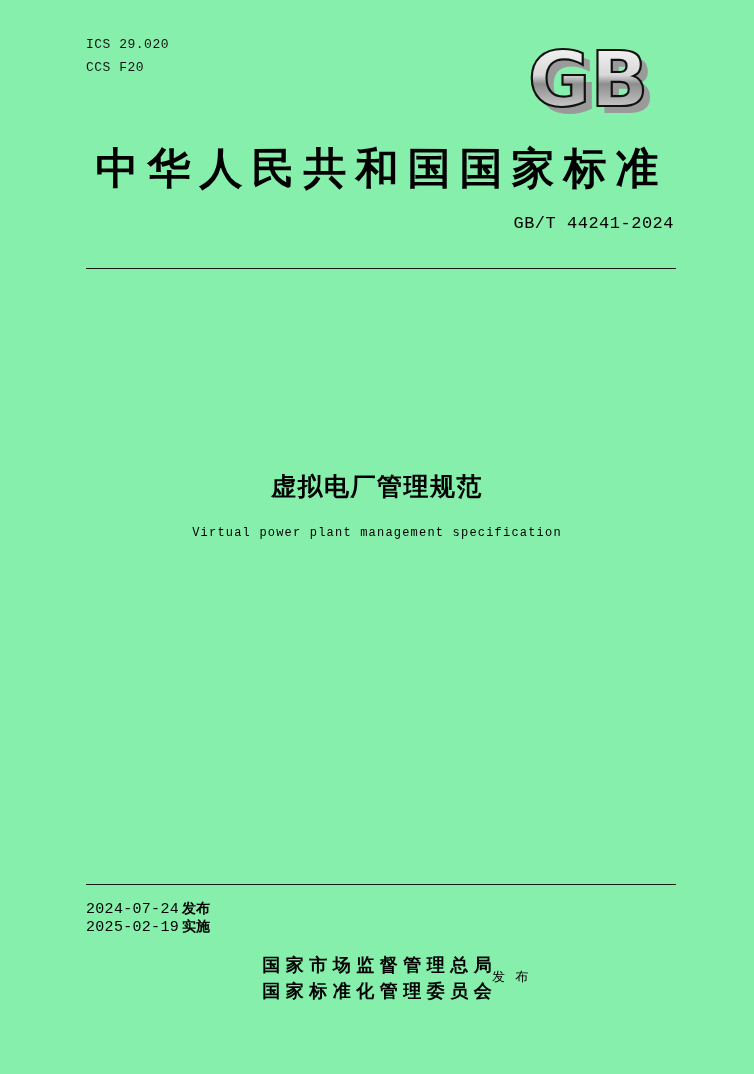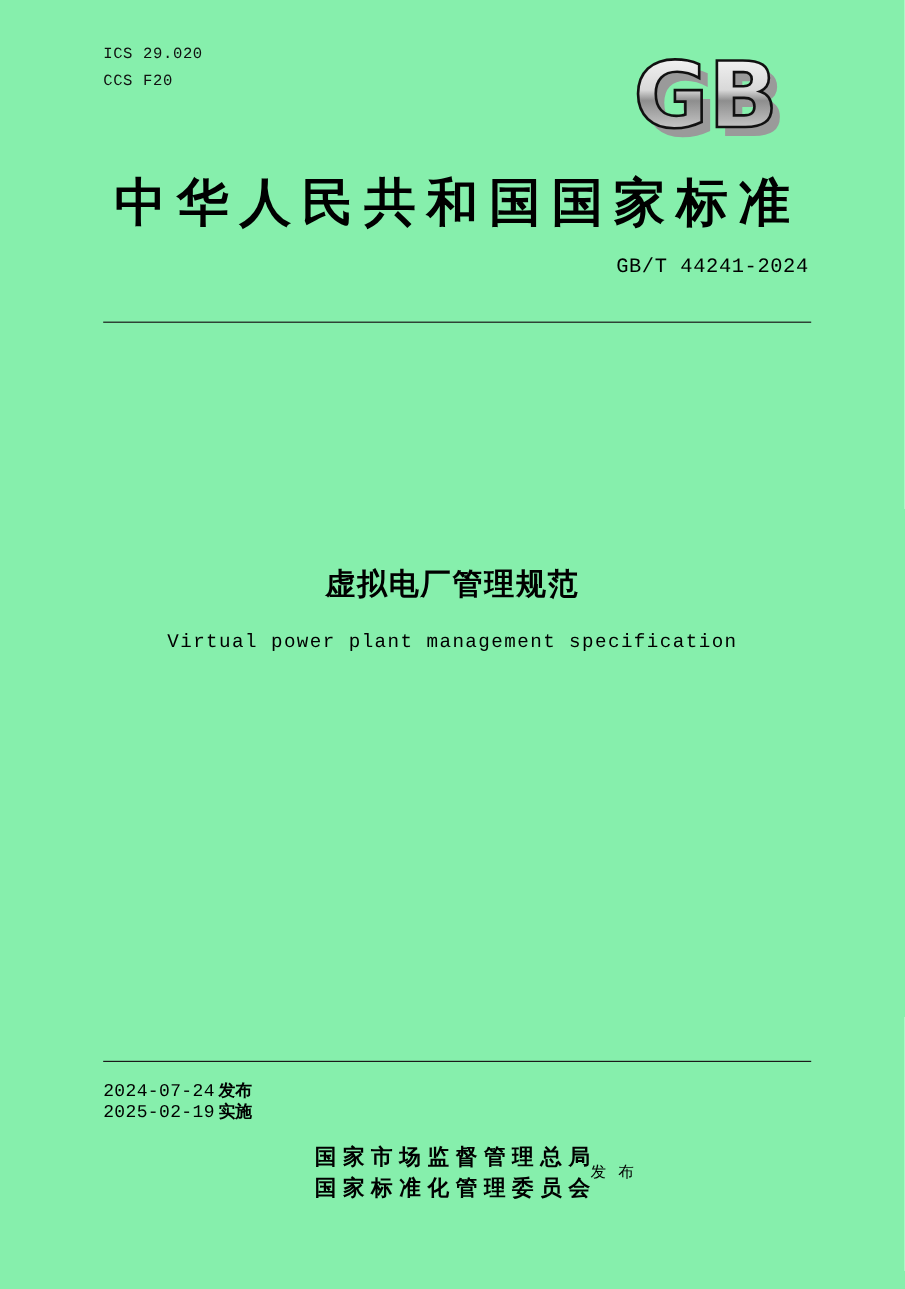--- a/index.html
+++ b/index.html
@@ -94,21 +94,21 @@
     letter-spacing: 1.5px;
     color: #000;
   }
   .doc-title-en {
     position: absolute;
     left: 0;
     right: 0;
     top: 526px;
     text-align: center;
     font-family: "Liberation Mono", monospace;
-    font-size: 16px;
+    font-size: 12px;
     letter-spacing: 1.2px;
     color: #000;
   }
 
   
   .date-row {
     position: absolute;
     left: 86px;
     right: 78px;
     top: 900px;

